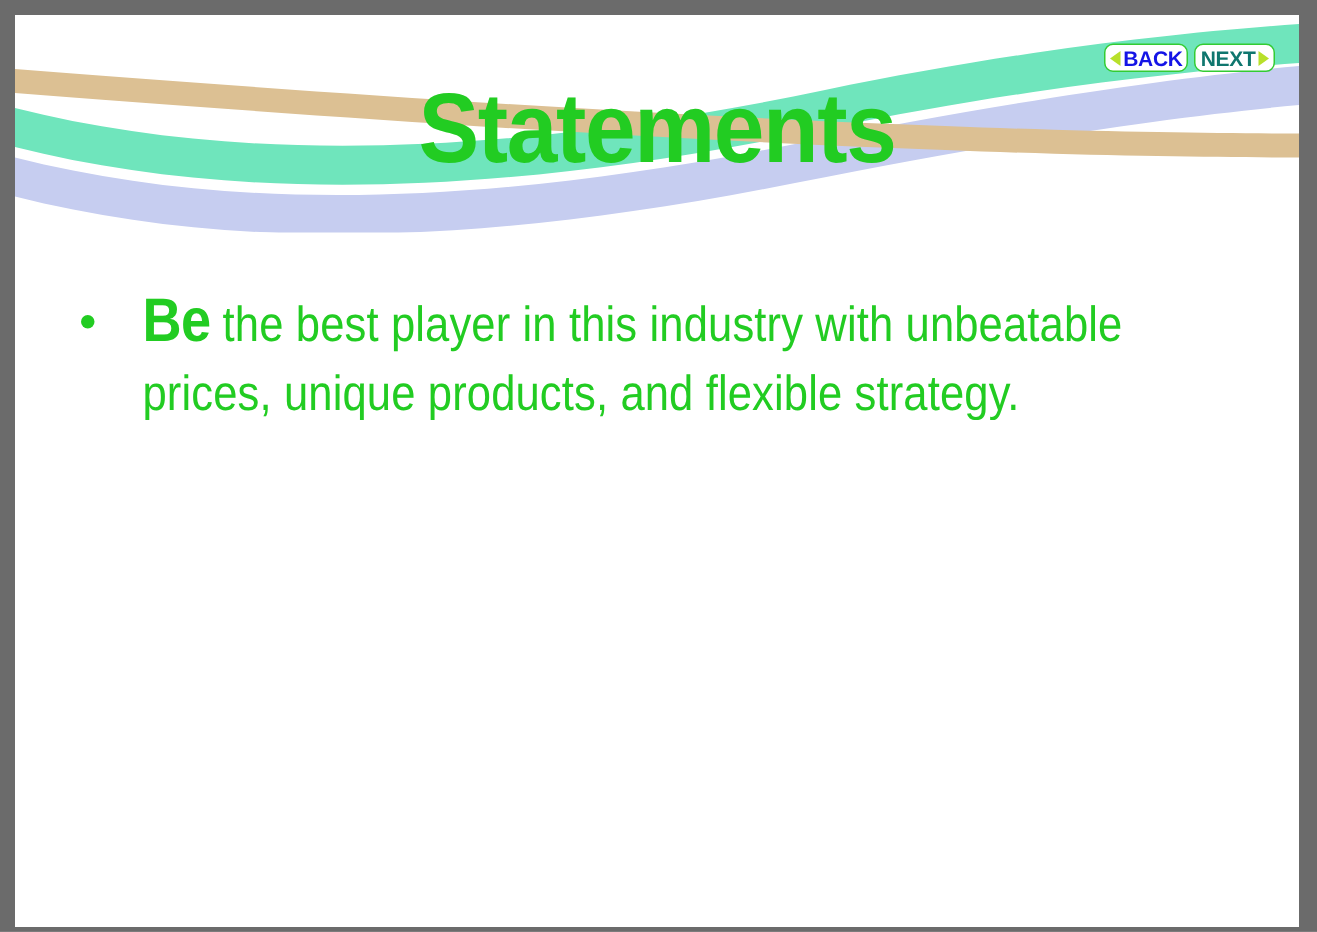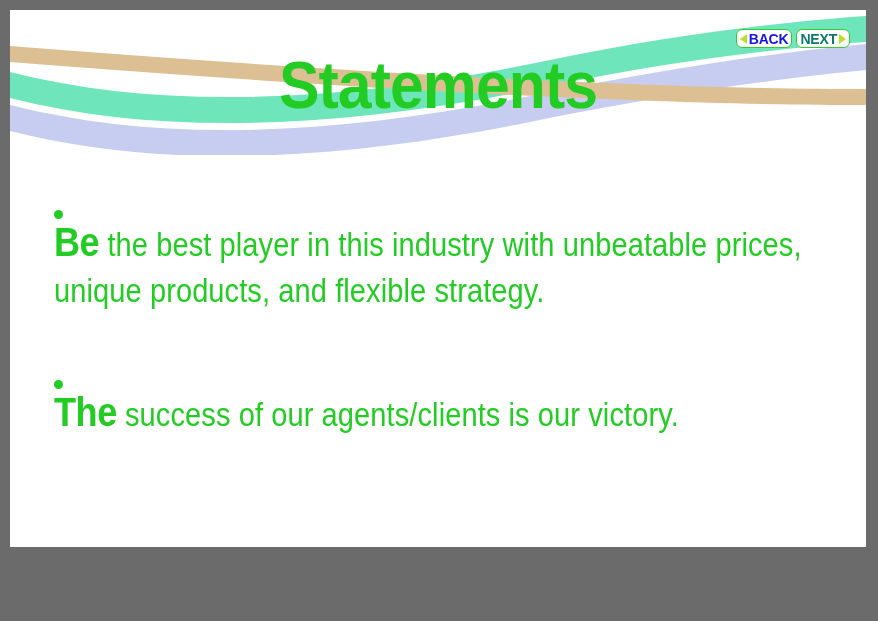--- a/index.html
+++ b/index.html
@@ -23,21 +23,21 @@
     background: #6b6b6b;
     box-sizing: border-box;
   }
 
   
   #slide-canvas {
     position: absolute;
     left: 10px;
     top: 10px;
     width: 856px;
-    height: 537px;
+    height: 608px;
     background: #ffffff;
     overflow: hidden;
   }
 
   
   #wave-decoration {
     position: absolute;
     left: 0;
     top: 0;
     width: 856px;
@@ -75,21 +75,20 @@
     width: 856px;
     margin: 0;
     padding: 0;
     list-style: none;
   }
   .bullet-row {
     display: flex;
     align-items: flex-start;
     margin: 0 0 46px 0;
     padding: 0 24px 0 44px;
-    flex-direction: column;
   }
   .bullet-row:last-child { margin-bottom: 0; }
 
   .bullet-marker {
     flex: 0 0 auto;
     width: 9px;
     height: 9px;
     border-radius: 50%;
     margin-top: 20px;
     margin-right: 32px;
@@ -191,24 +190,18 @@
 
     <ul id="bullet-list">
 
       <li class="bullet-row">
         <span class="bullet-marker" style="background:#22cc22"></span>
         <span class="bullet-text" style="color:#22cc22">
           <span class="bullet-lead">Be</span><span class="bullet-rest"> the best player in this industry with unbeatable prices, unique products, and flexible strategy.</span>
         </span>
       </li>
 
-      <li class="bullet-row">
-        <span class="bullet-marker" style="background:#22cc22"></span>
-        <span class="bullet-text" style="color:#22cc22">
-          <span class="bullet-lead">The</span><span class="bullet-rest"> success of our agents/clients is our victory.</span>
-        </span>
-      </li>
 
 
     </ul>
 
   </div>
 </div>
 
 </body></html>

